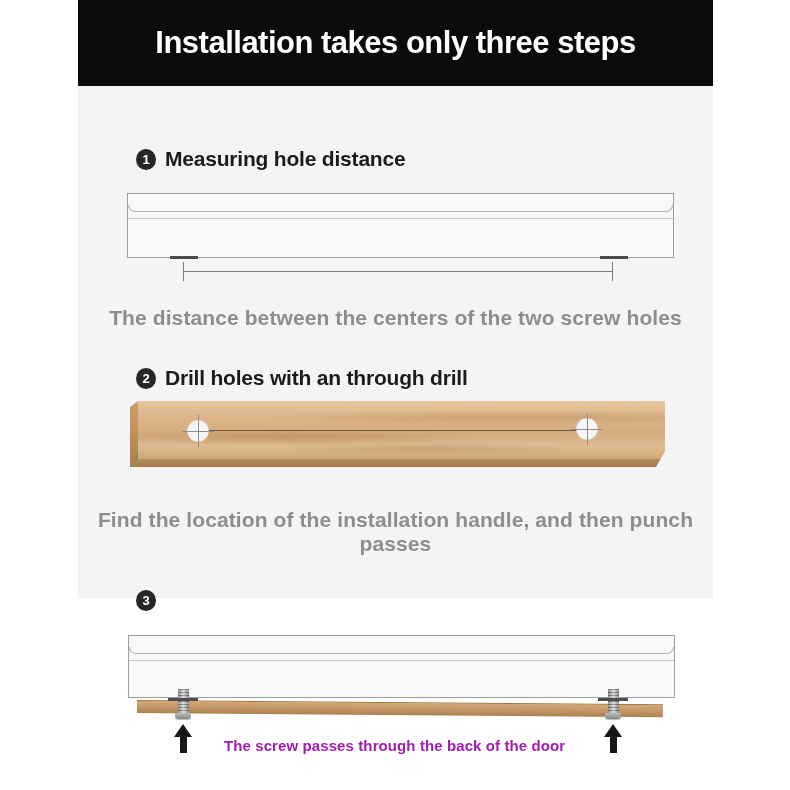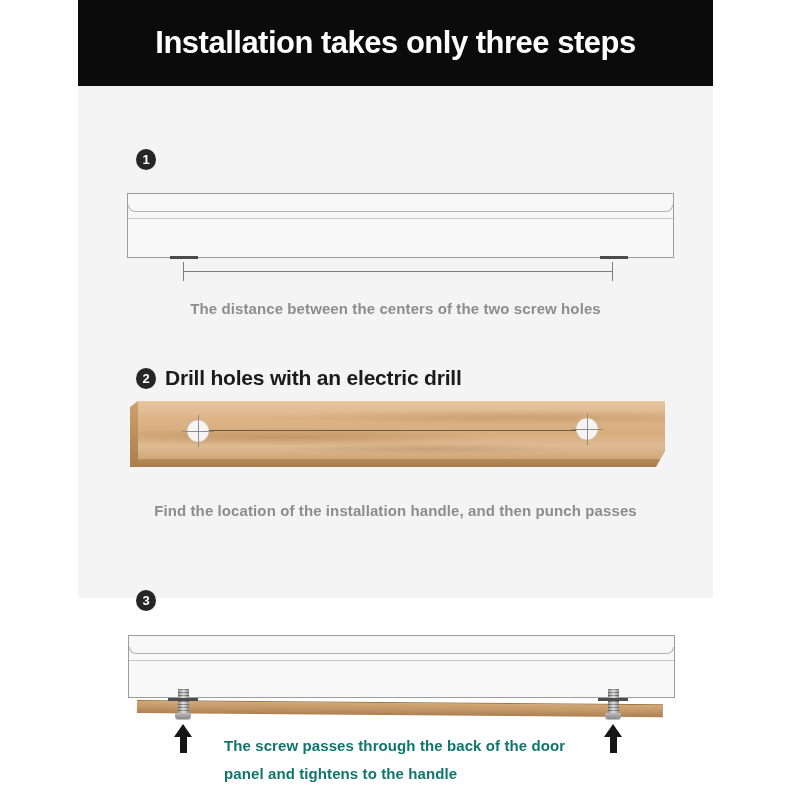--- a/index.html
+++ b/index.html
@@ -35,24 +35,24 @@
   .hole-mark{position:absolute;bottom:-2px;width:28px;height:3px;background:#4c4c4c;}
   .hole-mark.left{left:42px;} .hole-mark.right{left:472px;}
 
   
   .measure{position:absolute;left:105px;top:262px;width:430px;height:19px;
            border-left:1px solid #7d7d7d;border-right:1px solid #7d7d7d;box-sizing:border-box;}
   .measure .hline{position:absolute;left:0;right:0;top:9px;height:0;border-top:1px solid #7d7d7d;}
 
   
   .caption{position:absolute;left:0;width:635px;text-align:center;
-           font-size:15px;font-weight:bold;color:#8d8d8d;letter-spacing:0.1px;}
+           font-size:21px;font-weight:bold;color:#8d8d8d;letter-spacing:0.1px;}
   .cap1{top:285px;} .cap2{top:487px;}
   .cap3{position:absolute;left:146px;top:732px;text-align:left;
-        font-size:15px;font-weight:bold;color:#0f766e;line-height:28px;letter-spacing:0.1px;}
+        font-size:15px;font-weight:bold;color:#a21caf;line-height:28px;letter-spacing:0.1px;}
 
   
   .board{position:absolute;left:52px;top:401px;width:535px;height:66px;
          clip-path:polygon(8px 0, 100% 0, 100% 76%, 98.3% 100%, 0 100%, 0 9%);}
   .board-bevel{position:absolute;left:0;top:0;width:9px;height:66px;
                background:linear-gradient(180deg,#cfa06c,#aa7f4e);}
   .board-face{position:absolute;left:8px;top:0;width:527px;height:58px;
     background:
       radial-gradient(58% 22% at 28% 62%, rgba(164,112,60,.40), rgba(164,112,60,0) 70%),
       radial-gradient(70% 18% at 72% 28%, rgba(164,112,60,.30), rgba(164,112,60,0) 70%),
@@ -98,40 +98,41 @@
 <div class="canvas">
   <div class="strip">
 
     <header class="banner">
       <h1>Installation takes only three steps</h1>
     </header>
 
     <section>
       <div class="step-heading h1pos">
         <span class="badge">1</span>
+        <span class="step-title">Measuring hole distance</span>
       </div>
 
       <div class="handle s1">
         <div class="lip-a"></div>
         <div class="lip-b"></div>
         <div class="hole-mark left"></div>
         <div class="hole-mark right"></div>
       </div>
 
       <div class="measure">
         <div class="hline"></div>
       </div>
 
       <p class="caption cap1">The distance between the centers of the two screw holes</p>
     </section>
 
     <section>
       <div class="step-heading h2pos">
         <span class="badge">2</span>
-        <span class="step-title">Drill holes with an electric drill</span>
+        <span class="step-title">Drill holes with an through drill</span>
       </div>
 
       <div class="board">
         <div class="board-bevel"></div>
         <div class="board-face"></div>
         <div class="board-bottom"></div>
         <div class="drill-line"></div>
         <div class="drill-hole left"></div>
         <div class="drill-hole right"></div>
       </div>
@@ -166,18 +167,17 @@
         <div class="head"></div>
         <div class="stem"></div>
       </div>
       <div class="arrow right">
         <div class="head"></div>
         <div class="stem"></div>
       </div>
 
       <div class="cap3">
         <div>The screw passes through the back of the door</div>
-        <div>panel and tightens to the handle</div>
       </div>
     </section>
 
   </div>
 </div>
 
 </body></html>

